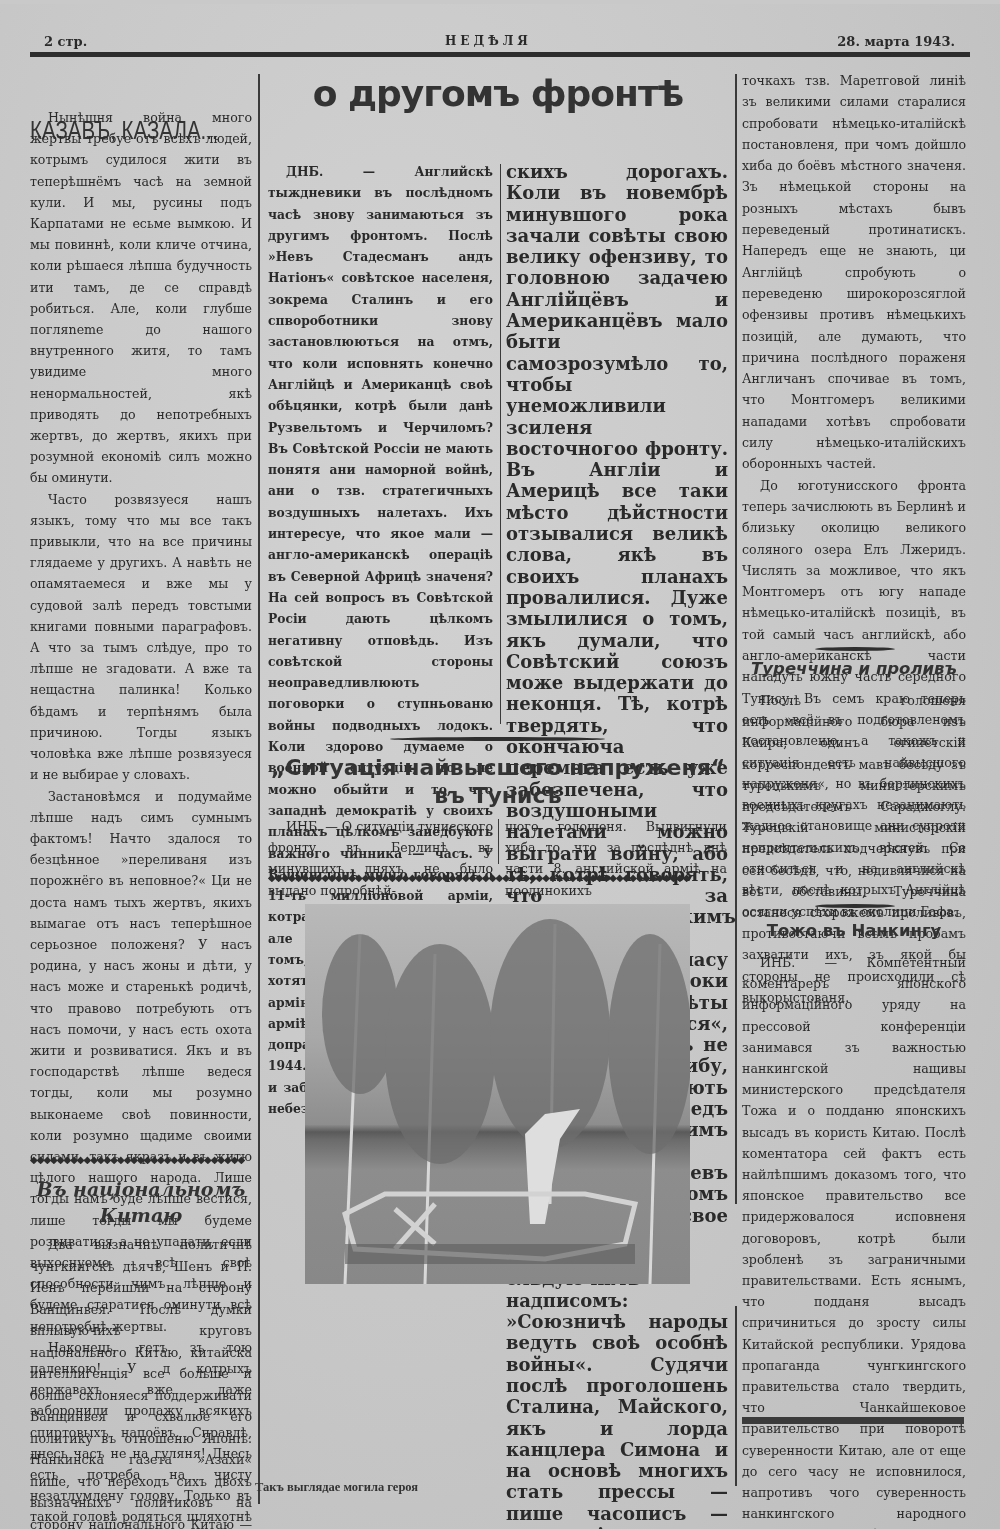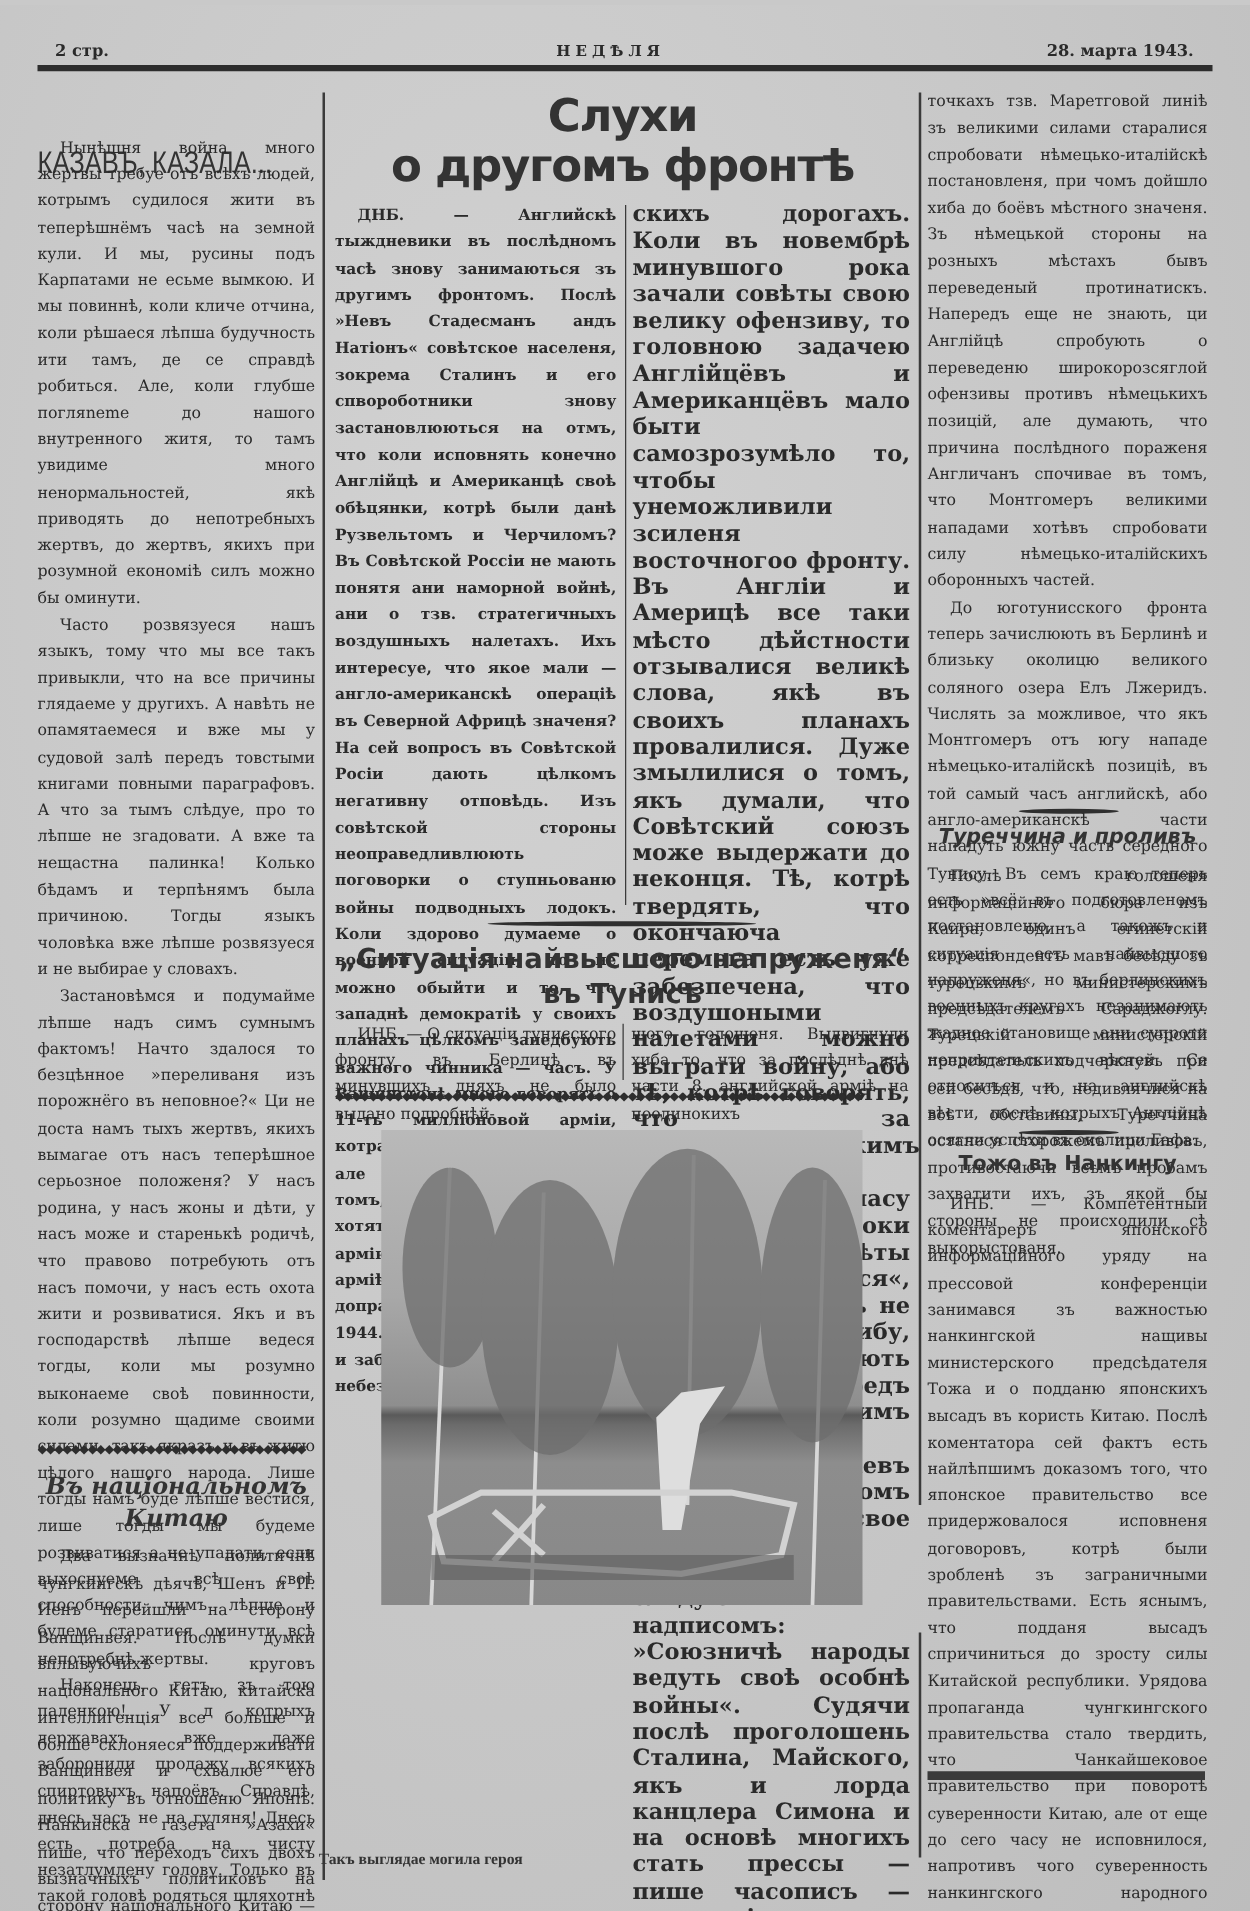--- a/index.html
+++ b/index.html
@@ -58,21 +58,20 @@
 
   <div class="ttl-serif" style="position:absolute;left:30px;top:1172px;width:222px;font-size:19px;line-height:26px;font-style:italic;">
     <div>Въ національномъ</div>
     <div>Китаю</div>
   </div>
   <div class="col" style="left:30px;top:1230px;width:222px;line-height:21.5px;">
     <p>Два вызначнѣ политичнѣ чунгкингскѣ дѣячѣ, Шенъ и П. Иенъ перейшли на сторону Ванщинвея. Послѣ думки вплывуючихъ круговъ національного Китаю, китайска интеллигенція все больше и болше склоняеся поддерживати Ванщинвея и схвалюе его политику въ отношеню Японiѣ. Нанкинска газета »Азахи« пише, что переходъ сихъ двохъ вызначныхъ политиковъ на сторону національного Китаю — признакъ розложеня чунгкингского режима. Въ массахъ китайского народа отчуваеся такожъ стремленя до переведеня войны зъ Японiею.</p>
   </div>
 
   <div class="ttl-heavy" style="position:absolute;left:262px;top:70px;width:472px;font-size:36px;line-height:40px;letter-spacing:-1px;">
-    <div>Слухи</div>
     <div>о другомъ фронтѣ</div>
   </div>
   <div class="col bold" style="left:268px;top:157px;width:225px;line-height:21.3px;font-size:12.3px;">
     <p>ДНБ. — Английскѣ тыждневики въ послѣдномъ часѣ знову занимаються зъ другимъ фронтомъ. Послѣ »Невъ Стадесманъ андъ Натiонъ« совѣтское населеня, зокрема Сталинъ и его спвороботники знову застановлюються на отмъ, что коли исповнять конечно Англiйцѣ и Американцѣ своѣ обѣцянки, котрѣ были данѣ Рузвельтомъ и Черчиломъ? Въ Совѣтской Россiи не мають понятя ани наморной войнѣ, ани о тзв. стратегичныхъ воздушныхъ налетахъ. Ихъ интересуе, что якое мали — англо-американскѣ операцiѣ въ Северной Африцѣ значеня? На сей вопросъ въ Совѣтской Росiи дають цѣлкомъ негативну отповѣдь. Изъ совѣтской стороны неоправедливлюють поговорки о ступньованю войны подводныхъ лодокъ. Коли здорово думаеме о военной ситуацiи, то не можно обыйти и то, что западнѣ демократiѣ у своихъ планахъ цѣлкомъ занедбують важного чинника — часъ. У Вашингтонѣ много говорять о 11-ть миллiоновой армiи, котра мае быти выставлена, але инакше не говорить о томъ, что якимъ способомъ хотять веречи до огня сю армiю. Лише отломокъ сей армiѣ было бы можливое доправити изъ Америки въ 1944., случайно въ 1945. роцѣ и забезпечити его поступъ по небезпечныхъ мор-</p>
   </div>
   <div class="col bold" style="left:506px;top:157px;width:222px;line-height:21.3px;font-size:18px;">
     <p style="text-indent:0">скихъ дорогахъ. Коли въ новембрѣ минувшого рока зачали совѣты свою велику офензиву, то головною задачею Англiйцёвъ и Американцёвъ мало быти самозрозумѣло то, чтобы унеможливили зсиленя восточногоо фронту. Въ Англiи и Америцѣ все таки мѣсто дѣйстности отзывалися великѣ слова, якѣ въ своихъ планахъ провалилися. Дуже змылилися о томъ, якъ думали, что Совѣтский союзъ може выдержати до неконця. Тѣ, котрѣ твердять, что окончаюча перемога есть уже забезпечена, что воздушоными налетами можно выграти войну, або тѣ, котрѣ говорять, что за англоамериканскимъ высадженьёмъ треба до того часу числити, доки Нѣмцѣ и Совѣты »лѣпше зморяться«, то тымъ роблять не лише логичну хибу, але прозраджують зраду спередъ своимъ совѣтскимъ союзникомъ.</p>
     <p>Невъ Ревiевъ пише въ подобномъ дусѣ и свое становище высловлюе слѣдуючимъ надписомъ: »Союзничѣ народы ведуть своѣ особнѣ войны«. Судячи послѣ проголошень Сталина, Майского, якъ и лорда канцлера Симона и на основѣ многихъ стать прессы — пише часописъ — »стратегiя Союзниковъ« дефинитивно провалилася. Отъ сего часу каждый союзникъ войны веде на власный рахунокъ.</p>
   </div>
   <div class="lens" style="left:390px;top:733px;width:215px;"></div>

